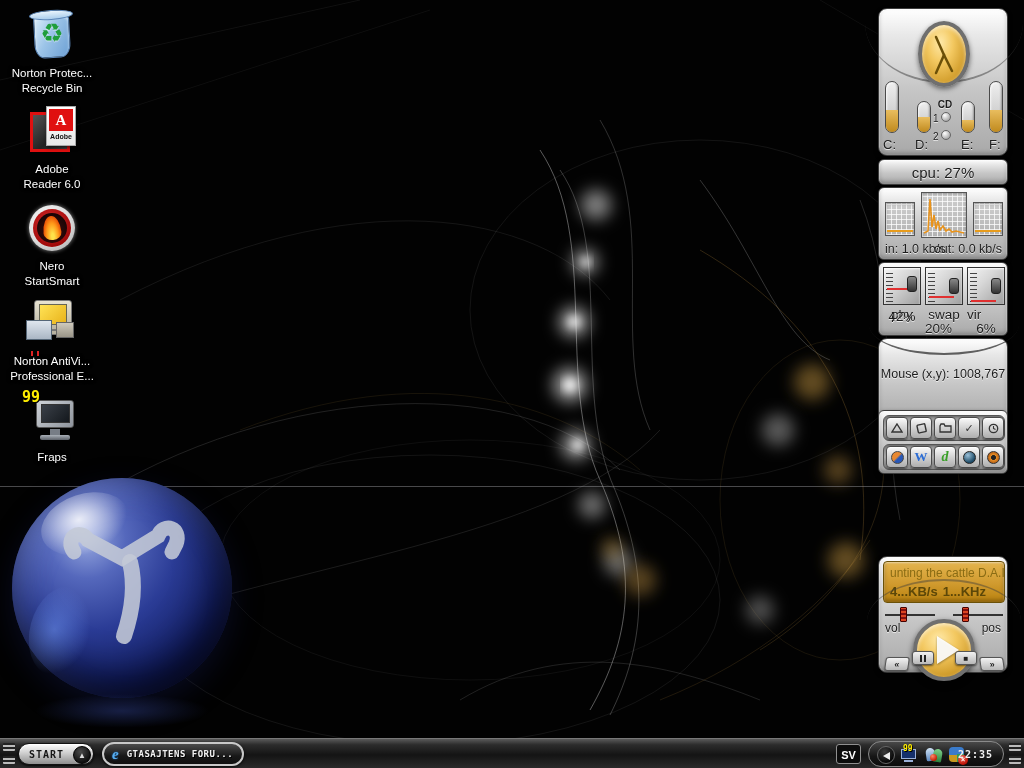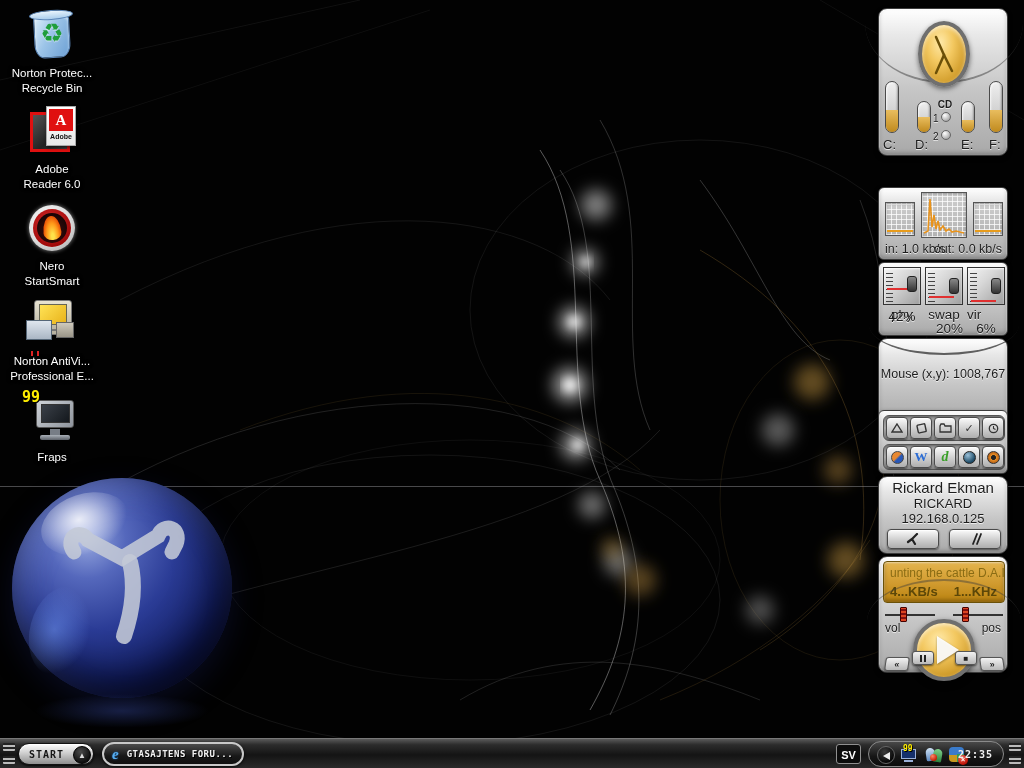--- a/index.html
+++ b/index.html
@@ -285,20 +285,23 @@
       <div class="ptext" style="left:54px; top:104px; font-size:10px;">1</div>
       <div class="cdcirc" style="left:62px; top:103px;"></div>
       <div class="ptext" style="left:54px; top:122px; font-size:10px;">2</div>
       <div class="cdcirc" style="left:62px; top:121px;"></div>
       <div class="drive-lbl" style="left:4px; top:128px;">C:</div>
       <div class="drive-lbl" style="left:36px; top:128px;">D:</div>
       <div class="drive-lbl" style="left:82px; top:128px;">E:</div>
       <div class="drive-lbl" style="left:110px; top:128px;">F:</div>
     </div>
 
+    <div class="panel" style="top:151px; height:26px; border-radius:6px;">
+      <div class="ptext" style="left:0; top:4px; width:100%; text-align:center; font-size:15px;">cpu: 27%</div>
+    </div>
 
     <div class="panel" style="top:179px; height:73px; border-radius:6px;">
       <div class="graphbox" style="left:6px; top:14px; width:30px; height:34px;">
           <div class="gline"></div>
         </div>
       <div class="graphbox" style="left:42px; top:4px; width:46px; height:46px;">
         <svg class="glyphsvg" width="44" height="44" viewBox="0 0 44 44">
           <polyline points="2,40 6,38 8,6 10,34 12,22 14,36 16,28 18,37 21,33 24,38 27,36 30,39 34,38 42,40" fill="none" stroke="#e8931c" stroke-width="1.6"></polyline>
         </svg>
       </div>
@@ -322,21 +325,21 @@
       </div>
       <div class="memsq" style="left:88px; top:4px;">
         <div class="memticks"></div>
         <div class="memline" style="top:90%;"></div>
         <div class="memknob" style="top:10px;"></div>
       </div>
       <div class="ptext" style="left:4px; top:44px; width:38px; text-align:center; font-size:13.5px;">phy</div>
       <div class="ptext" style="left:46px; top:44px; width:38px; text-align:center; font-size:13.5px;">swap</div>
       <div class="ptext" style="left:88px; top:44px; width:38px; text-align:left; font-size:13.5px;">vir</div>
       <div class="ptext" style="left:4px; top:46px; width:38px; text-align:center; font-size:13.5px;">42%</div>
-      <div class="ptext" style="left:46px; top:58px; width:38px; text-align:right; font-size:13.5px;">20%</div>
+      <div class="ptext" style="left:46px; top:58px; width:38px; text-align:left; font-size:13.5px;">20%</div>
       <div class="ptext" style="left:88px; top:58px; width:38px; text-align:center; font-size:13.5px;">6%</div>
     </div>
 
     <div class="panel" style="top:330px; height:85px;">
       <div class="arch" style="left:-10px; top:-44px; width:150px; height:60px; border-bottom-color:rgba(20,20,20,.65);"></div>
       <div class="ptext" style="left:0; top:28px; width:100%; text-align:center; font-size:12.5px;">Mouse (x,y): 1008,767</div>
     </div>
 
     <div class="panel" style="top:402px; height:64px; border-radius:6px;">
       <div class="btnrow" style="top:4px;">
@@ -377,41 +380,26 @@
         </div>
         <div class="lbtn" style="left:74px; top:1px; width:22px;">
           <span style="width:13px; height:13px; border-radius:50%; background:radial-gradient(circle at 35% 30%, #9ac0d8, #1d4a66 70%); display:block; border:1px solid #222;"></span>
         </div>
         <div class="lbtn" style="left:98px; top:1px; width:22px;">
           <span style="width:13px; height:13px; border-radius:50%; background:radial-gradient(circle at 50% 50%, #222 28%, #e89028 34%, #b05810 80%); display:block; border:1px solid #333;"></span>
         </div>
       </div>
     </div>
 
-    <div class="panel" style="top:468px; height:78px;">
-      <div class="ptext" style="left:0; top:2px; width:100%; text-align:center; font-size:15px;">Rickard Ekman</div>
-      <div class="ptext" style="left:0; top:19px; width:100%; text-align:center; font-size:13px;">RICKARD</div>
-      <div class="ptext" style="left:0; top:34px; width:100%; text-align:center; font-size:13px;">192.168.0.125</div>
-      <div class="lbtn" style="left:8px; top:52px; width:52px; height:20px;">
-        <svg class="glyphsvg" width="14" height="12" viewBox="0 0 14 12">
-            <path d="M 11,1 L 6,6 M 6,6 L 2,9 M 6,6 L 9,11" stroke="#222" stroke-width="2.2" fill="none" stroke-linecap="round"></path>
-          </svg>
-      </div>
-      <div class="lbtn" style="left:70px; top:52px; width:52px; height:20px;">
-        <svg class="glyphsvg" width="14" height="12" viewBox="0 0 14 12">
-            <path d="M 5,11 L 9,1 M 9,11 L 13,1" stroke="#222" stroke-width="1.8" fill="none" stroke-linecap="round"></path>
-          </svg>
-      </div>
-    </div>
 
     <div class="panel" style="top:548px; height:117px;">
       <div class="lcd">
         <div class="t1">unting the cattle  D.A.I</div>
         <div class="t2" style="left:6px;">4...KB/s</div>
-        <div class="t2" style="right:7px;">1...KHz</div>
+        <div class="t2" style="right:18px;">1...KHz</div>
       </div>
       <div style="position:absolute; left:6px; top:50px; width:50px; height:16px;">
         <div class="slider-track" style="left:0; width:50px;"></div>
         <div class="slider-handle" style="left:15px;"></div>
       </div>
       <div style="position:absolute; left:74px; top:50px; width:50px; height:16px;">
         <div class="slider-track" style="left:0; width:50px;"></div>
         <div class="slider-handle" style="left:9px;"></div>
       </div>
       <div class="ptext" style="left:6px; top:64px; font-size:12px;">vol</div>

